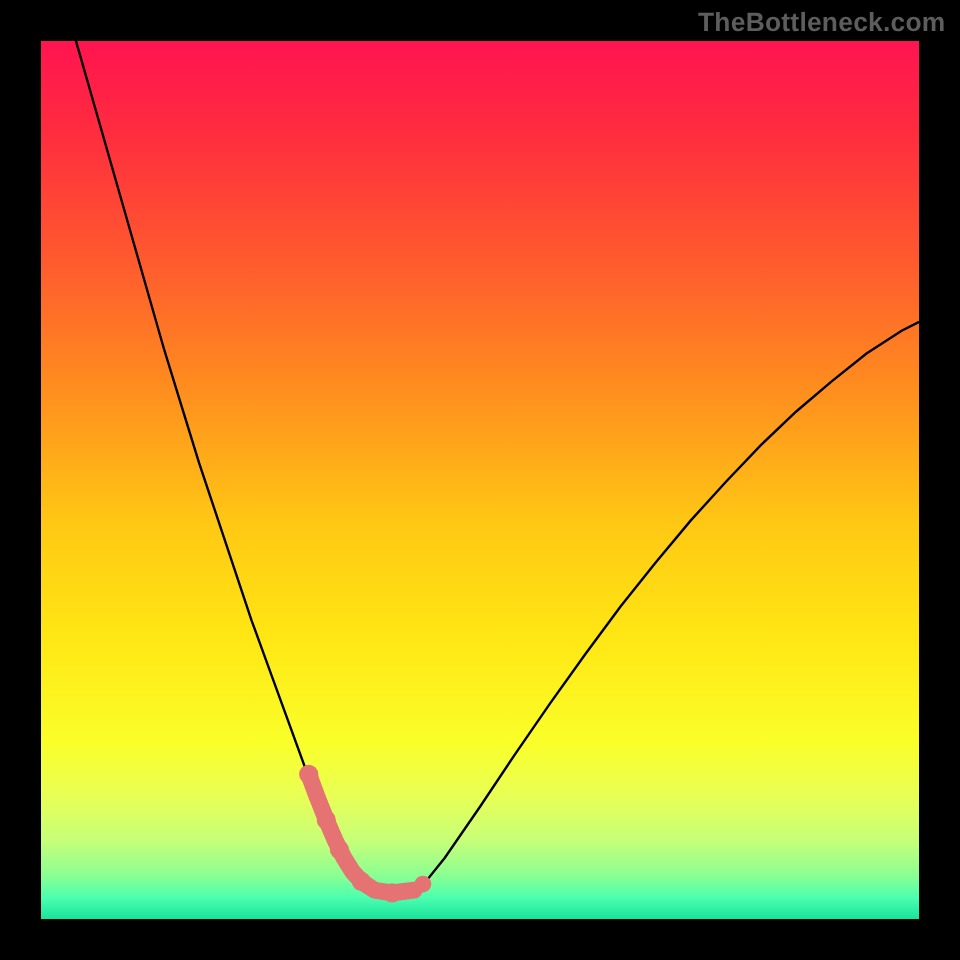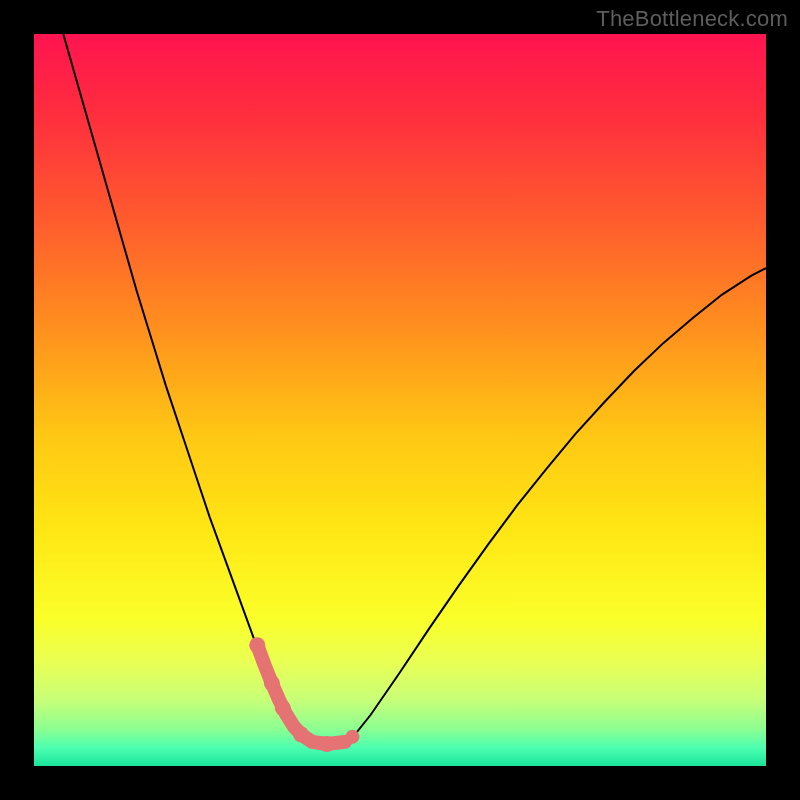--- a/index.html
+++ b/index.html
@@ -24,21 +24,21 @@
     width: 732px;
     height: 732px;
     overflow: hidden;
   }
   .watermark {
     position: absolute;
     top: 6px;
     right: 12px;
     color: #5d5d5d;
     font-size: 22px;
-    font-weight: 400;
+    font-weight: 700;
     letter-spacing: 0.2px;
   }
 </style>
 </head>
 <body>
 
 <div class="frame">
   <div class="watermark">TheBottleneck.com</div>
   <div class="plot">
     <svg id="chart-svg" width="732" height="732" viewBox="0 0 732 732">

